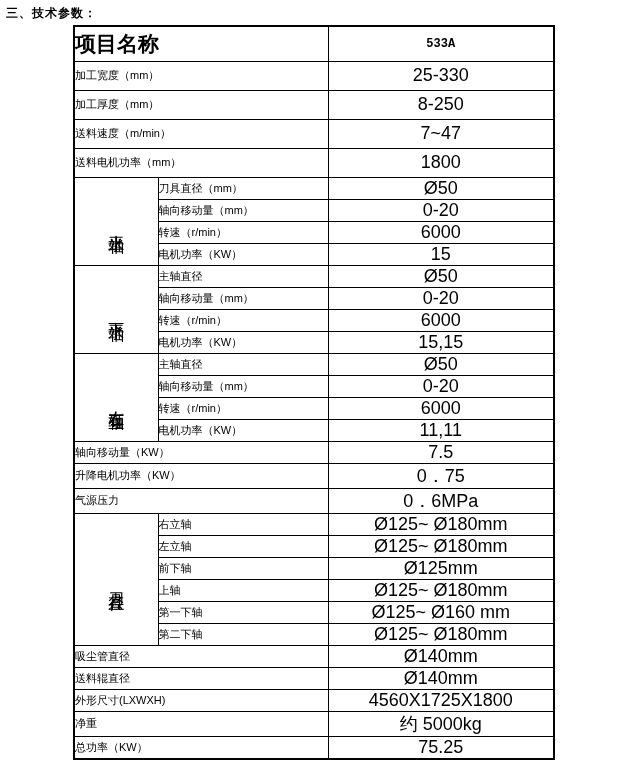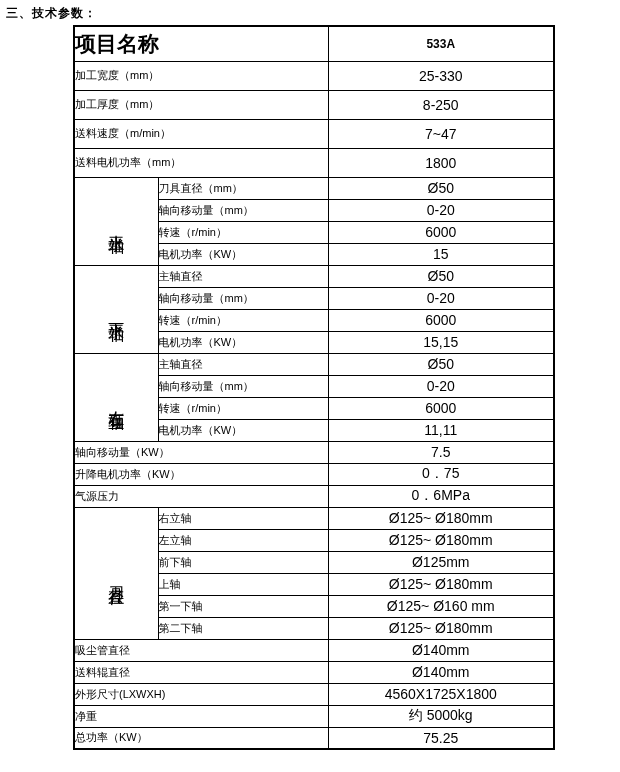--- a/index.html
+++ b/index.html
@@ -18,34 +18,34 @@
     border:2px solid #000;
   }
   table.spec td,table.spec th{
     border:1px solid #000;
     padding:0;vertical-align:middle;
     overflow:hidden;white-space:nowrap;
   }
   col.c-a{width:84px;}
   col.c-b{width:170px;}
   col.c-c{width:226px;}
-  tr.hdr{height:35px;}
+  tr.hdr{height:35px;font-family:Liberation Mono, monospace;}
   tr.top{height:29px;}
   tr.narrow{height:22px;}
   th.name-hdr{
     text-align:left;font-size:21px;font-weight:bold;padding-left:9px;
   }
   th.model-hdr{
     text-align:center;font-size:12px;font-weight:bold;
   }
   td.lbl{
     text-align:left;font-size:11px;padding-left:7px;
   }
   td.val{
-    text-align:center;font-size:14px;
+    text-align:center;font-size:18px;
   }
   td.vcell{
     text-align:center;
   }
   .vtext{
     display:inline-block;
     writing-mode:vertical-lr;
     text-orientation:upright;
     font-size:16px;line-height:1;letter-spacing:1px;
   }

